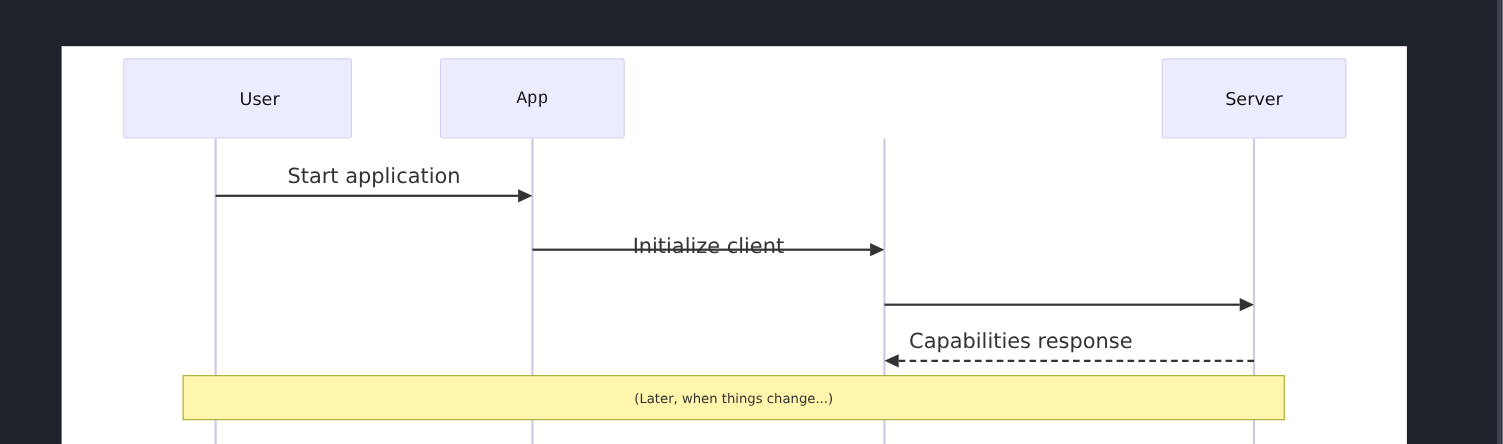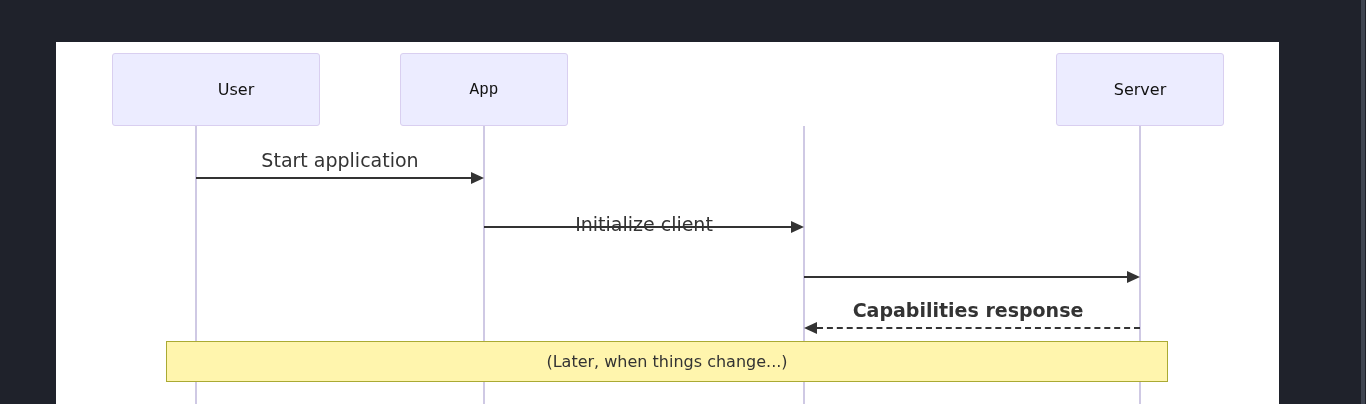--- a/index.html
+++ b/index.html
@@ -77,21 +77,21 @@
     position: absolute;
     left: 110px;
     top: 299px;
     width: 1000px;
     height: 39px;
     background: var(--note-fill, #FFF5AD);
     border: 1px solid var(--note-border, #AAAA33);
     display: flex;
     align-items: center;
     justify-content: center;
-    font-size: 16px;
+    font-size: 12px;
     color: #333333;
     z-index: 5;
   }
   .scrollbar {
     position: absolute;
     top: 0;
     right: 1px;
     width: 4px;
     height: 404px;
     background: var(--scrollbar, #3F4450);
@@ -130,21 +130,21 @@
   <div class="msg-line solid" style="left:140px; top:135px; width:275px;"></div>
   <div class="arrowhead right" style="left:415px; top:130px;"></div>
 
   <div class="msg-label" style="left:588px; top:157px;margin-top:15px;">Initialize client</div>
   <div class="msg-line solid" style="left:428px; top:184px; width:307px;"></div>
   <div class="arrowhead right" style="left:735px; top:179px;"></div>
 
   <div class="msg-line solid" style="left:748px; top:234px; width:323px;"></div>
   <div class="arrowhead right" style="left:1071px; top:229px;"></div>
 
-  <div class="msg-label" style="left:912px; top:258px;font-weight:bold;">Capabilities response</div>
+  <div class="msg-label" style="left:872px; top:258px;">Capabilities response</div>
   <div class="msg-line dashed" style="left:761px; top:285px; width:323px;"></div>
   <div class="arrowhead left" style="left:748px; top:280px;"></div>
 
   <div class="note">
     <span>(Later, when things change...)</span>
   </div>
 
 </div>
 
 <div class="scrollbar"></div>

